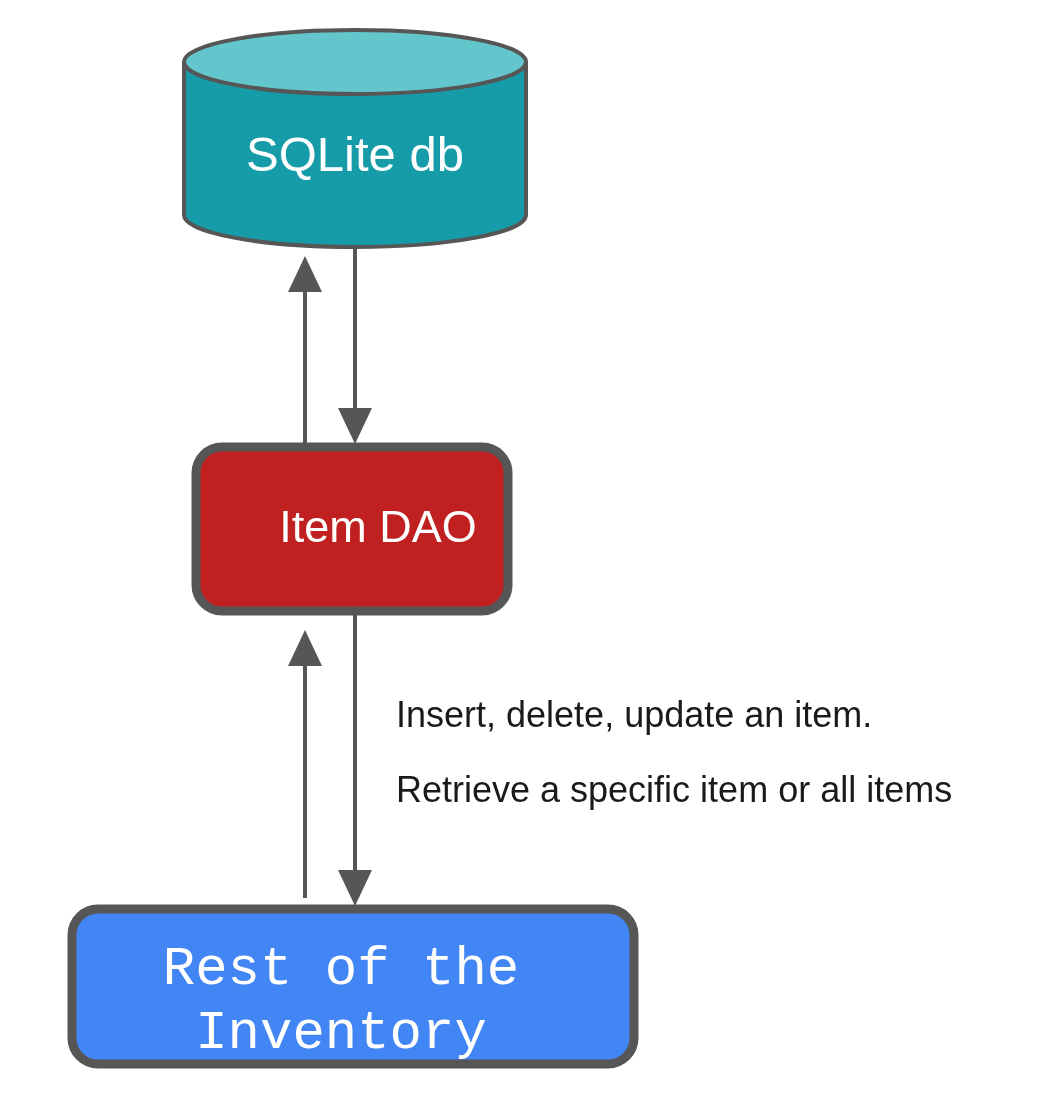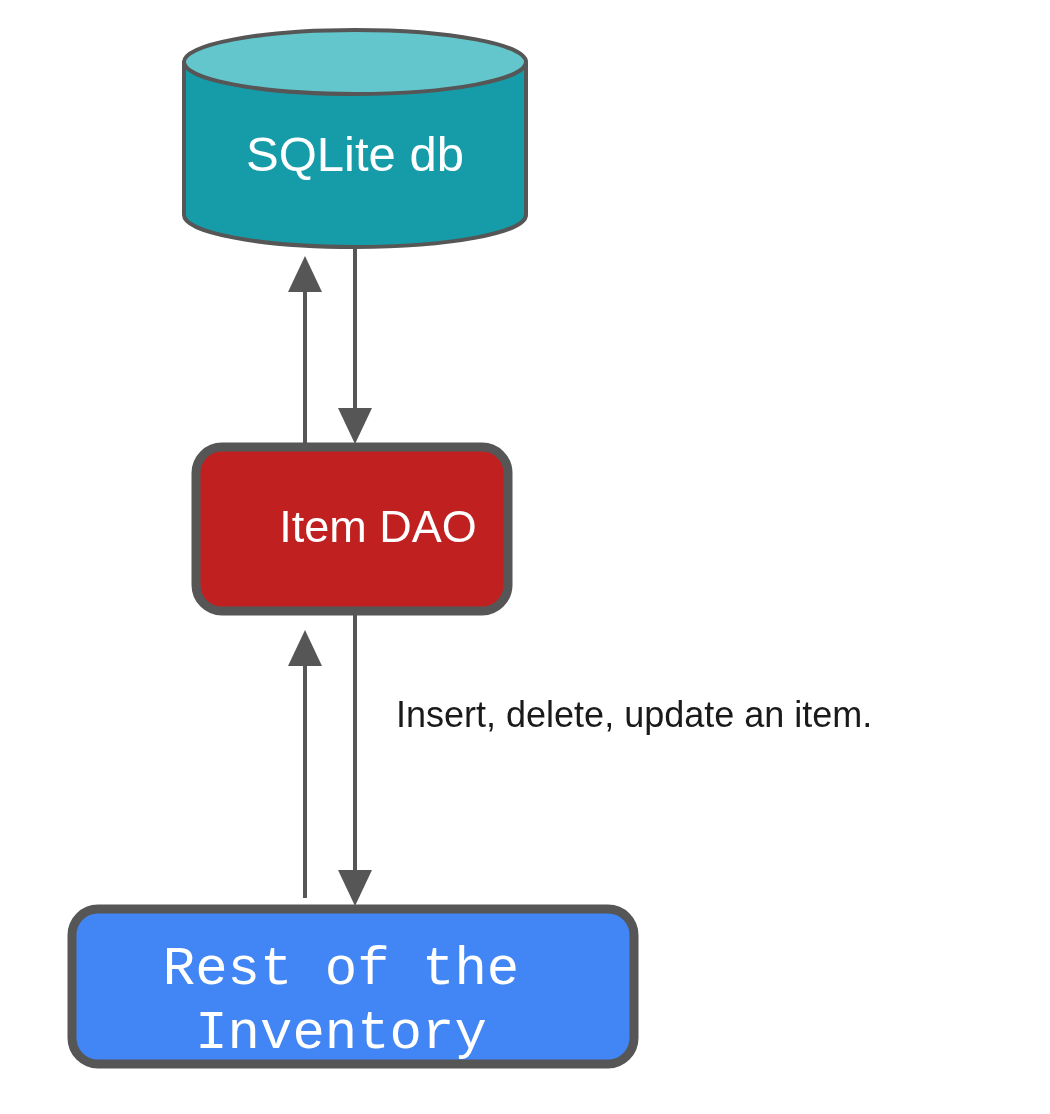--- a/index.html
+++ b/index.html
@@ -132,14 +132,15 @@
 
   <div class="node-label" id="label-db">SQLite db</div>
 
   <div class="node-label" id="label-dao">Item DAO</div>
 
   <div class="node-label" id="label-app">Rest of the Inventory
 application</div>
 
   <div class="edge-annotation" id="annotation-line-1">Insert, delete, update an item.</div>
 
+  <div class="edge-annotation" id="annotation-line-2">Retrieve a specific item or all items</div>
 
 </div>
 
 </body></html>

